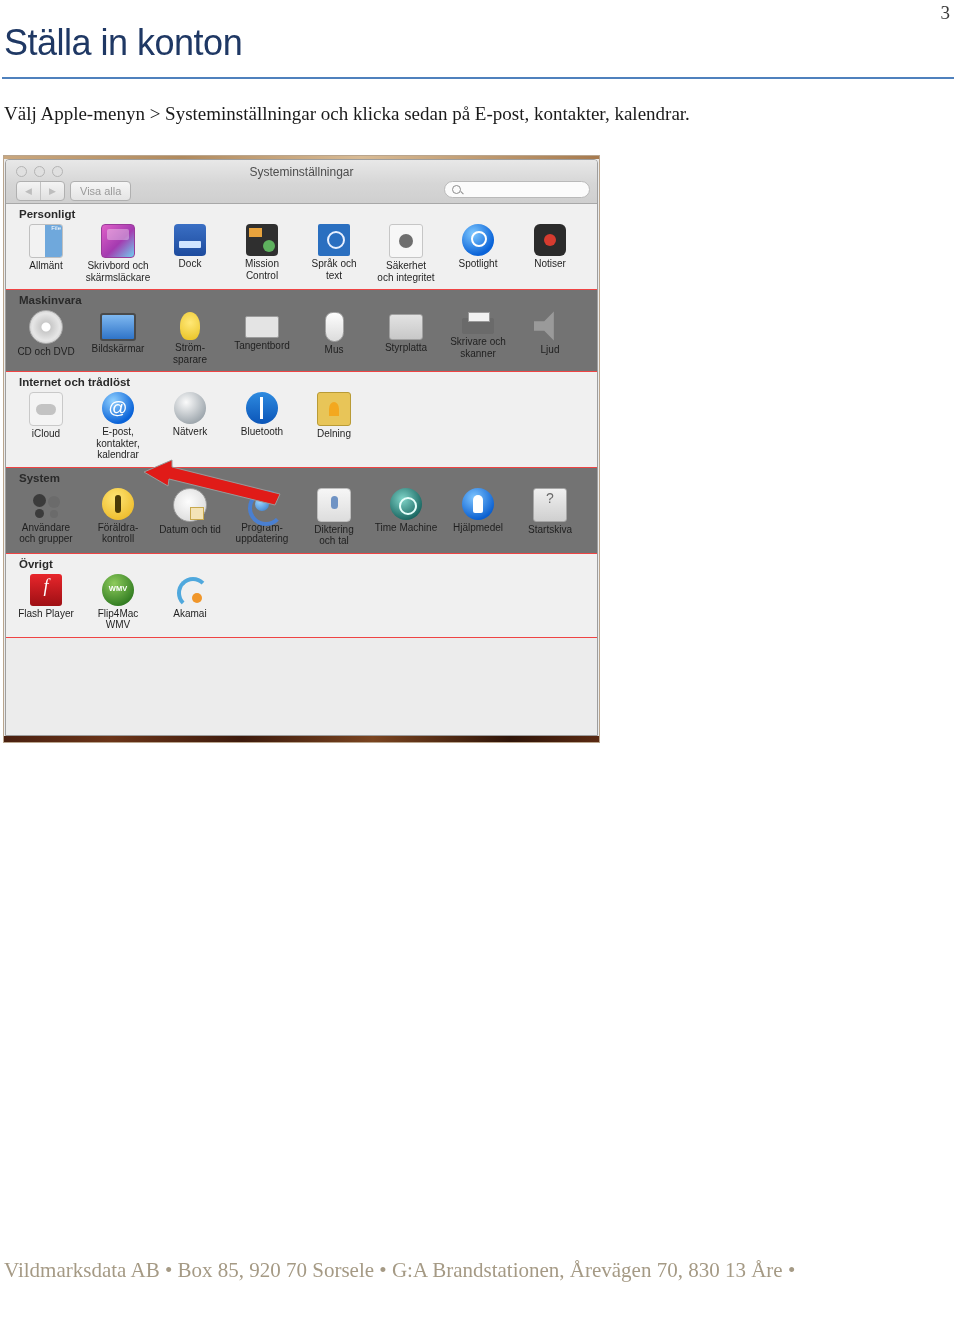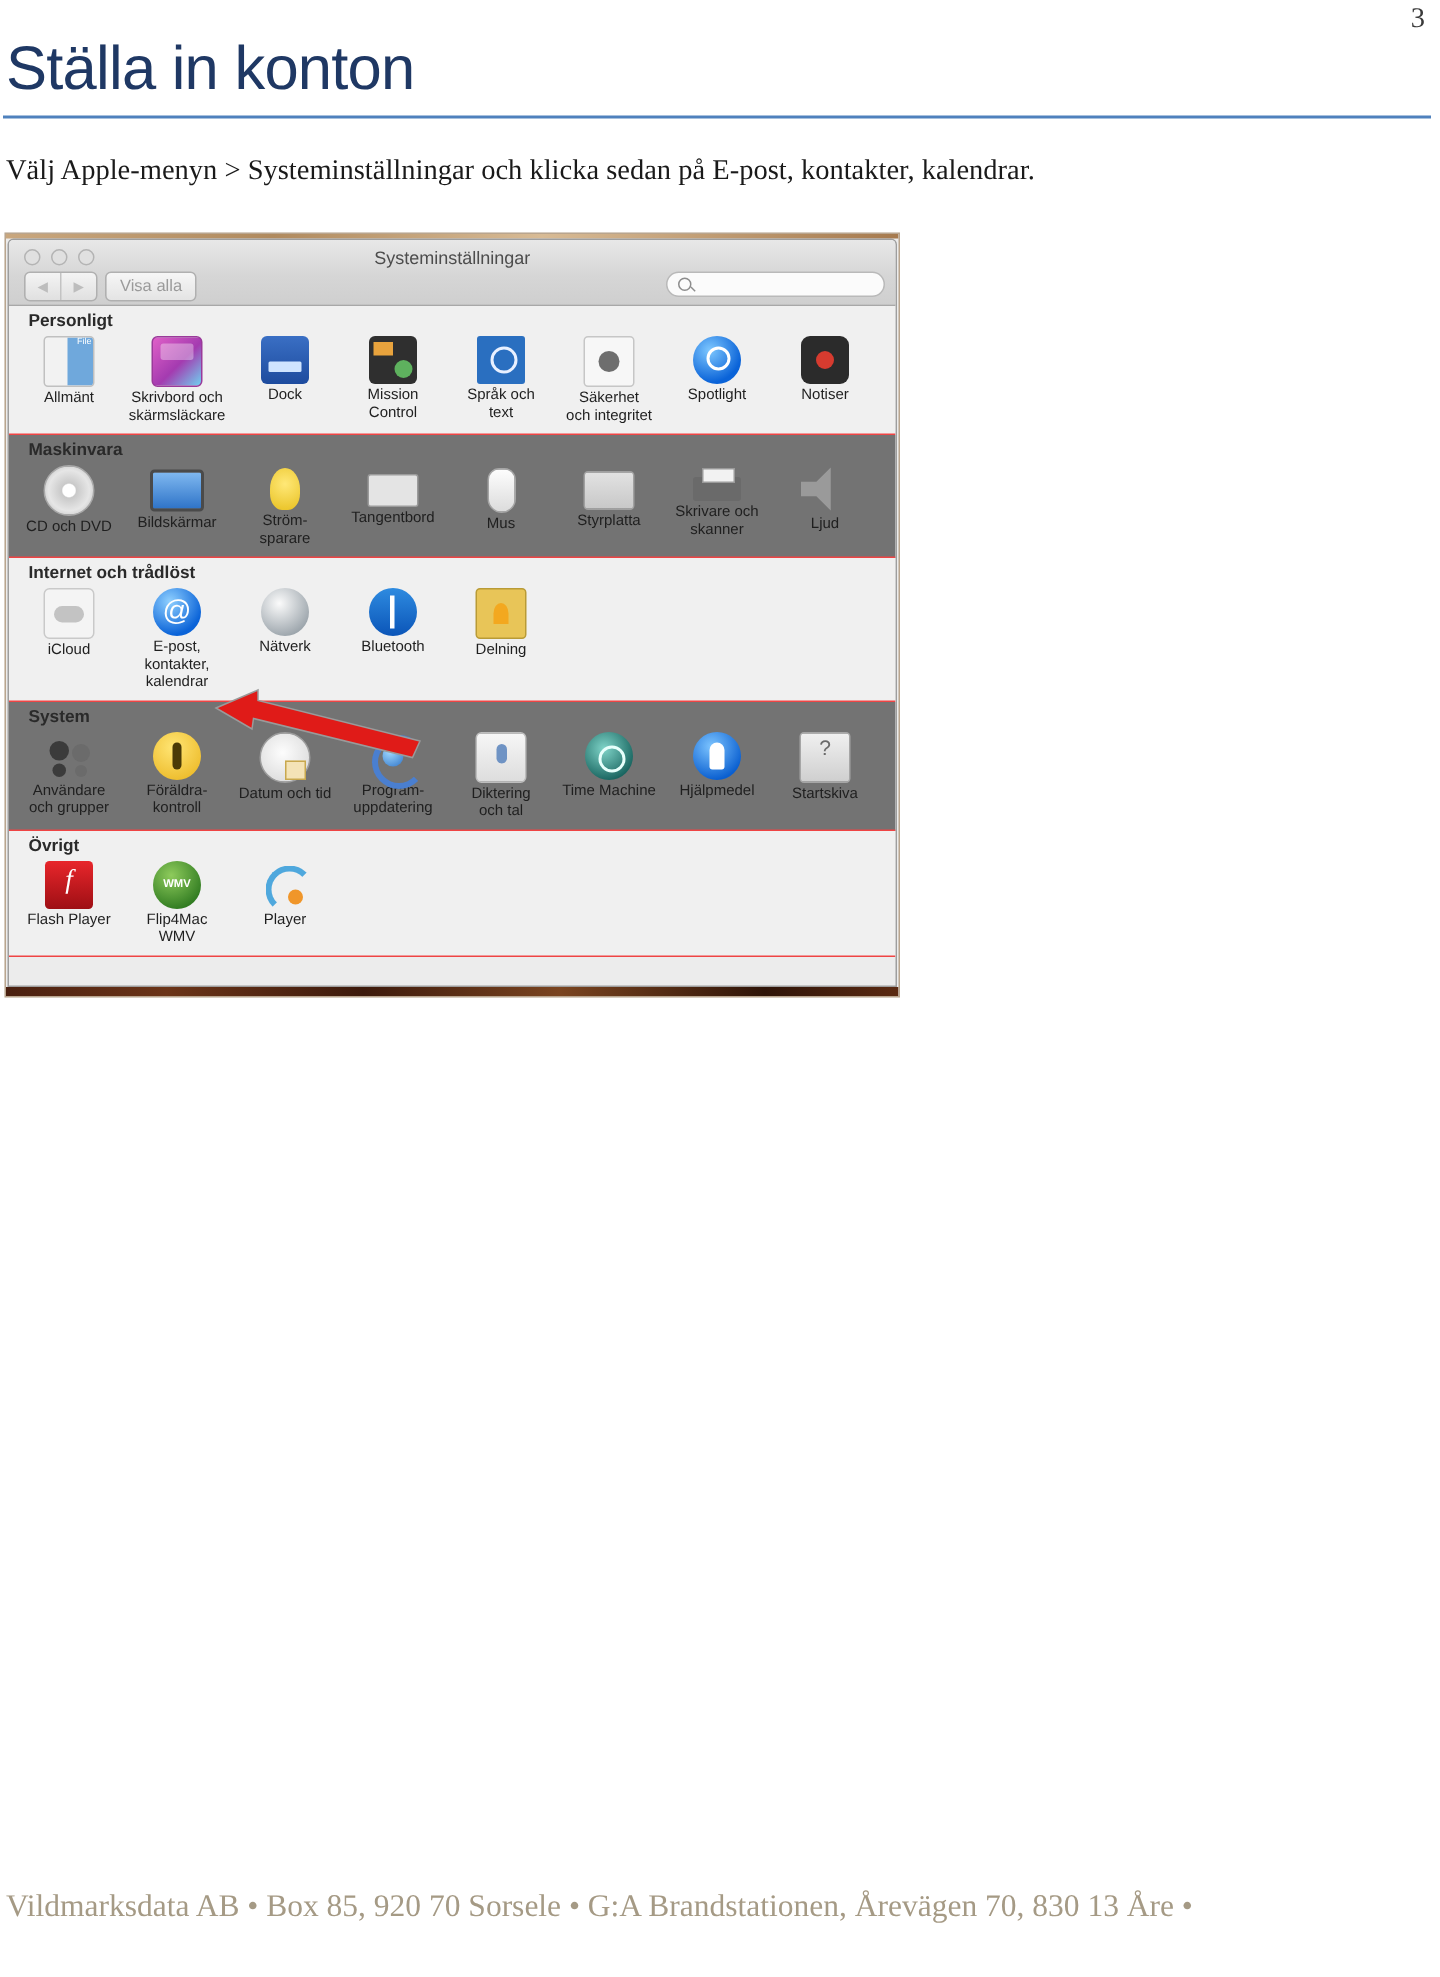--- a/index.html
+++ b/index.html
@@ -22,21 +22,21 @@
     right: 10px;
     font-family: "Liberation Serif", serif;
     font-size: 19px;
     color: #3a3a3a;
   }
   .doc-title {
     position: absolute;
     left: 4px;
     top: 22px;
     font-family: "Liberation Sans", sans-serif;
-    font-size: 41px;
+    font-size: 36px;
     font-weight: 400;
     color: #1f3864;
     letter-spacing: -0.5px;
     white-space: nowrap;
   }
   .title-rule {
     position: absolute;
     left: 2px;
     top: 77px;
     width: 952px;
@@ -52,21 +52,21 @@
     color: #1a1a1a;
     white-space: nowrap;
   }
 
   
   .sysprefs-shot {
     position: absolute;
     left: 3px;
     top: 155px;
     width: 597px;
-    height: 510px;
+    height: 588px;
     background: #ececec;
     border: 1px solid #b9a58e;
     box-sizing: border-box;
     overflow: hidden;
   }
   .desk-strip-top {
     position: absolute;
     left: 0; top: 0;
     width: 100%;
     height: 3px;
@@ -505,21 +505,21 @@
           <div class="ic i-flash"></div>
           <div class="pane-label">Flash Player</div>
         </div>
         <div class="pane">
           <div class="ic i-flip4mac"></div>
           <div class="pane-label">Flip4Mac
 WMV</div>
         </div>
         <div class="pane">
           <div class="ic i-akamai"></div>
-          <div class="pane-label">Player</div>
+          <div class="pane-label">Akamai</div>
         </div>
       </div>
     </div>
 
   </div>
 </div>
 
 <svg class="red-arrow" viewBox="0 0 140 48">
   <polygon points="2,14 30,2 30,9 138,36 133,47 27,21 26,28" fill="#e01b18" stroke="#9a9a9a" stroke-width="1"></polygon>
 </svg>

